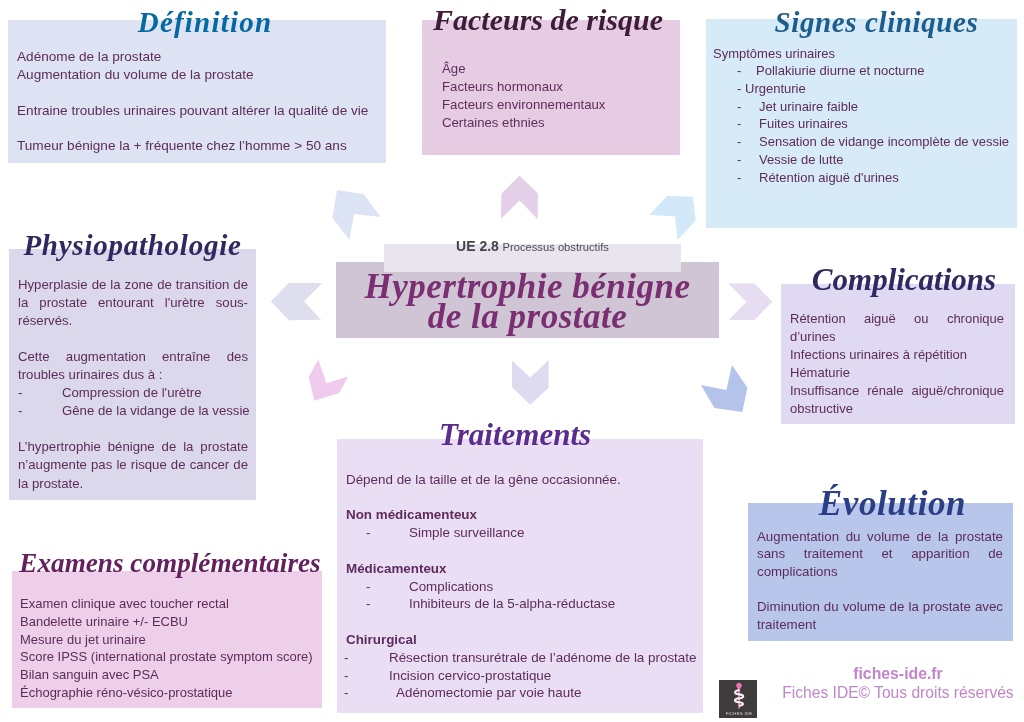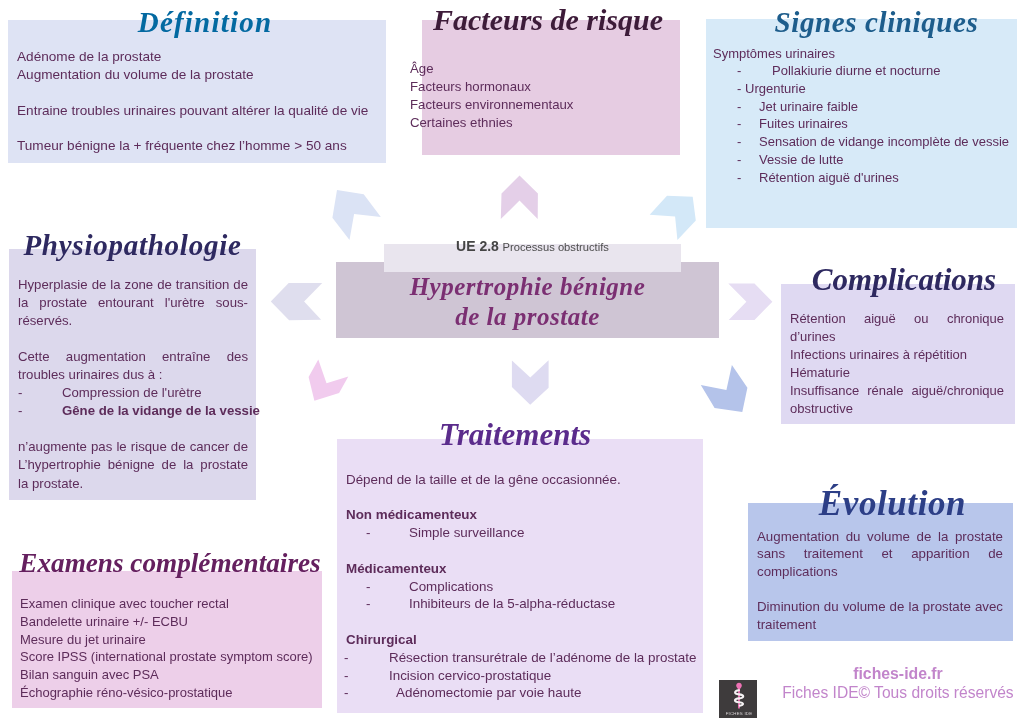--- a/index.html
+++ b/index.html
@@ -52,62 +52,62 @@
 <div class="hd" style="left:721px;top:6px;width:311px;font-size:29px;letter-spacing:0.6px;color:#1d5d8c;">Signes cliniques</div>
 <div class="hd" style="left:9px;top:229px;width:247px;font-size:29px;letter-spacing:0.75px;color:#2e2960;">Physiopathologie</div>
 <div class="hd" style="left:787px;top:262px;width:234px;font-size:31px;color:#2e2960;">Complications</div>
 <div class="hd" style="left:332px;top:417px;width:366px;font-size:31px;color:#5b2c8c;">Traitements</div>
 <div class="hd" style="left:760px;top:484px;width:265px;font-size:35px;letter-spacing:0.6px;color:#2c3e86;">Évolution</div>
 <div class="hd" style="left:15px;top:548px;width:310px;font-size:27.2px;color:#65205f;">Examens complémentaires</div>
 
 <div class="bt" style="left:384px;top:238px;width:297px;text-align:center;color:#4d4d4d;font-size:13px;z-index:4;">
   <span style="font-weight:bold;font-size:14px;color:#454545;">UE 2.8</span> <span style="font-size:11.2px;">Processus obstructifs</span>
 </div>
-<div class="hd" style="left:336px;top:272px;width:383px;font-size:25px;letter-spacing:0.5px;color:#7b2f72;line-height:30px;z-index:5;">Hypertrophie bénigne<br>de la prostate</div>
+<div class="hd" style="left:336px;top:272px;width:383px;font-size:35px;letter-spacing:0.5px;color:#7b2f72;line-height:30px;z-index:5;">Hypertrophie bénigne<br>de la prostate</div>
 
 <div class="bt" style="left:17px;top:48.4px;width:362px;font-size:13.6px;line-height:17.7px;">
 Adénome de la prostate<br>
 Augmentation du volume de la prostate<br>
 <br>
 Entraine troubles urinaires pouvant altérer la qualité de vie<br>
 <br>
 Tumeur bénigne la + fréquente chez l’homme &gt; 50 ans
 </div>
 
-<div class="bt" style="left:410px;top:60.3px;width:230px;font-size:13.2px;line-height:17.9px;">
+<div class="bt" style="left:442px;top:60.3px;width:230px;font-size:13.2px;line-height:17.9px;">
 Âge<br>
 Facteurs hormonaux<br>
 Facteurs environnementaux<br>
 Certaines ethnies
 </div>
 
 <div class="bt" style="left:713px;top:44.6px;width:300px;font-size:13px;line-height:17.7px;">
 <div class="row">Symptômes urinaires</div>
-<div class="row"><span style="position:absolute;left:24px;">-</span><span style="margin-left:59px;">Pollakiurie diurne et nocturne</span></div>
+<div class="row"><span style="position:absolute;left:24px;">-</span><span style="margin-left:43px;">Pollakiurie diurne et nocturne</span></div>
 <div class="row"><span style="position:absolute;left:24px;">-</span><span style="margin-left:32px;">Urgenturie</span></div>
 <div class="row"><span style="position:absolute;left:24px;">-</span><span style="margin-left:46px;">Jet urinaire faible</span></div>
 <div class="row"><span style="position:absolute;left:24px;">-</span><span style="margin-left:46px;">Fuites urinaires</span></div>
 <div class="row"><span style="position:absolute;left:24px;">-</span><span style="margin-left:46px;">Sensation de vidange incomplète de vessie</span></div>
 <div class="row"><span style="position:absolute;left:24px;">-</span><span style="margin-left:46px;">Vessie de lutte</span></div>
 <div class="row"><span style="position:absolute;left:24px;">-</span><span style="margin-left:46px;">Rétention aiguë d'urines</span></div>
 <div class="row">&nbsp;</div>
 </div>
 
 <div class="bt" style="left:18px;top:276px;width:230px;font-size:13.2px;line-height:18.05px;">
 <div class="row jl">Hyperplasie de la zone de transition de</div>
 <div class="row jl">la prostate entourant l'urètre sous-</div>
 <div class="row">réservés.</div>
 <div class="row">&nbsp;</div>
 <div class="row jl">Cette augmentation entraîne des</div>
 <div class="row">troubles urinaires dus à :</div>
 <div class="row"><span style="position:absolute;left:0px;">-</span><span style="margin-left:44px;">Compression de l'urètre</span></div>
-<div class="row nw"><span style="position:absolute;left:0px;">-</span><span style="margin-left:44px;font-weight:bold;">Gêne de la vidange de la vessie</span></div>
+<div class="row nw"><span style="position:absolute;left:0px;">-</span><span style="margin-left:44px;">Gêne de la vidange de la vessie</span></div>
 <div class="row">&nbsp;</div>
+<div class="row jl">L’hypertrophie bénigne de la prostate</div>
 <div class="row jl">n’augmente pas le risque de cancer de</div>
-<div class="row jl">L’hypertrophie bénigne de la prostate</div>
 <div class="row">la prostate.</div>
 </div>
 
 <div class="bt" style="left:790px;top:310.3px;width:214px;font-size:13px;line-height:18px;">
 <div class="row jl">Rétention aiguë ou chronique</div>
 <div class="row">d’urines</div>
 <div class="row">Infections urinaires à répétition</div>
 <div class="row">Hématurie</div>
 <div class="row jl">Insuffisance rénale aiguë/chronique</div>
 <div class="row">obstructive</div>

